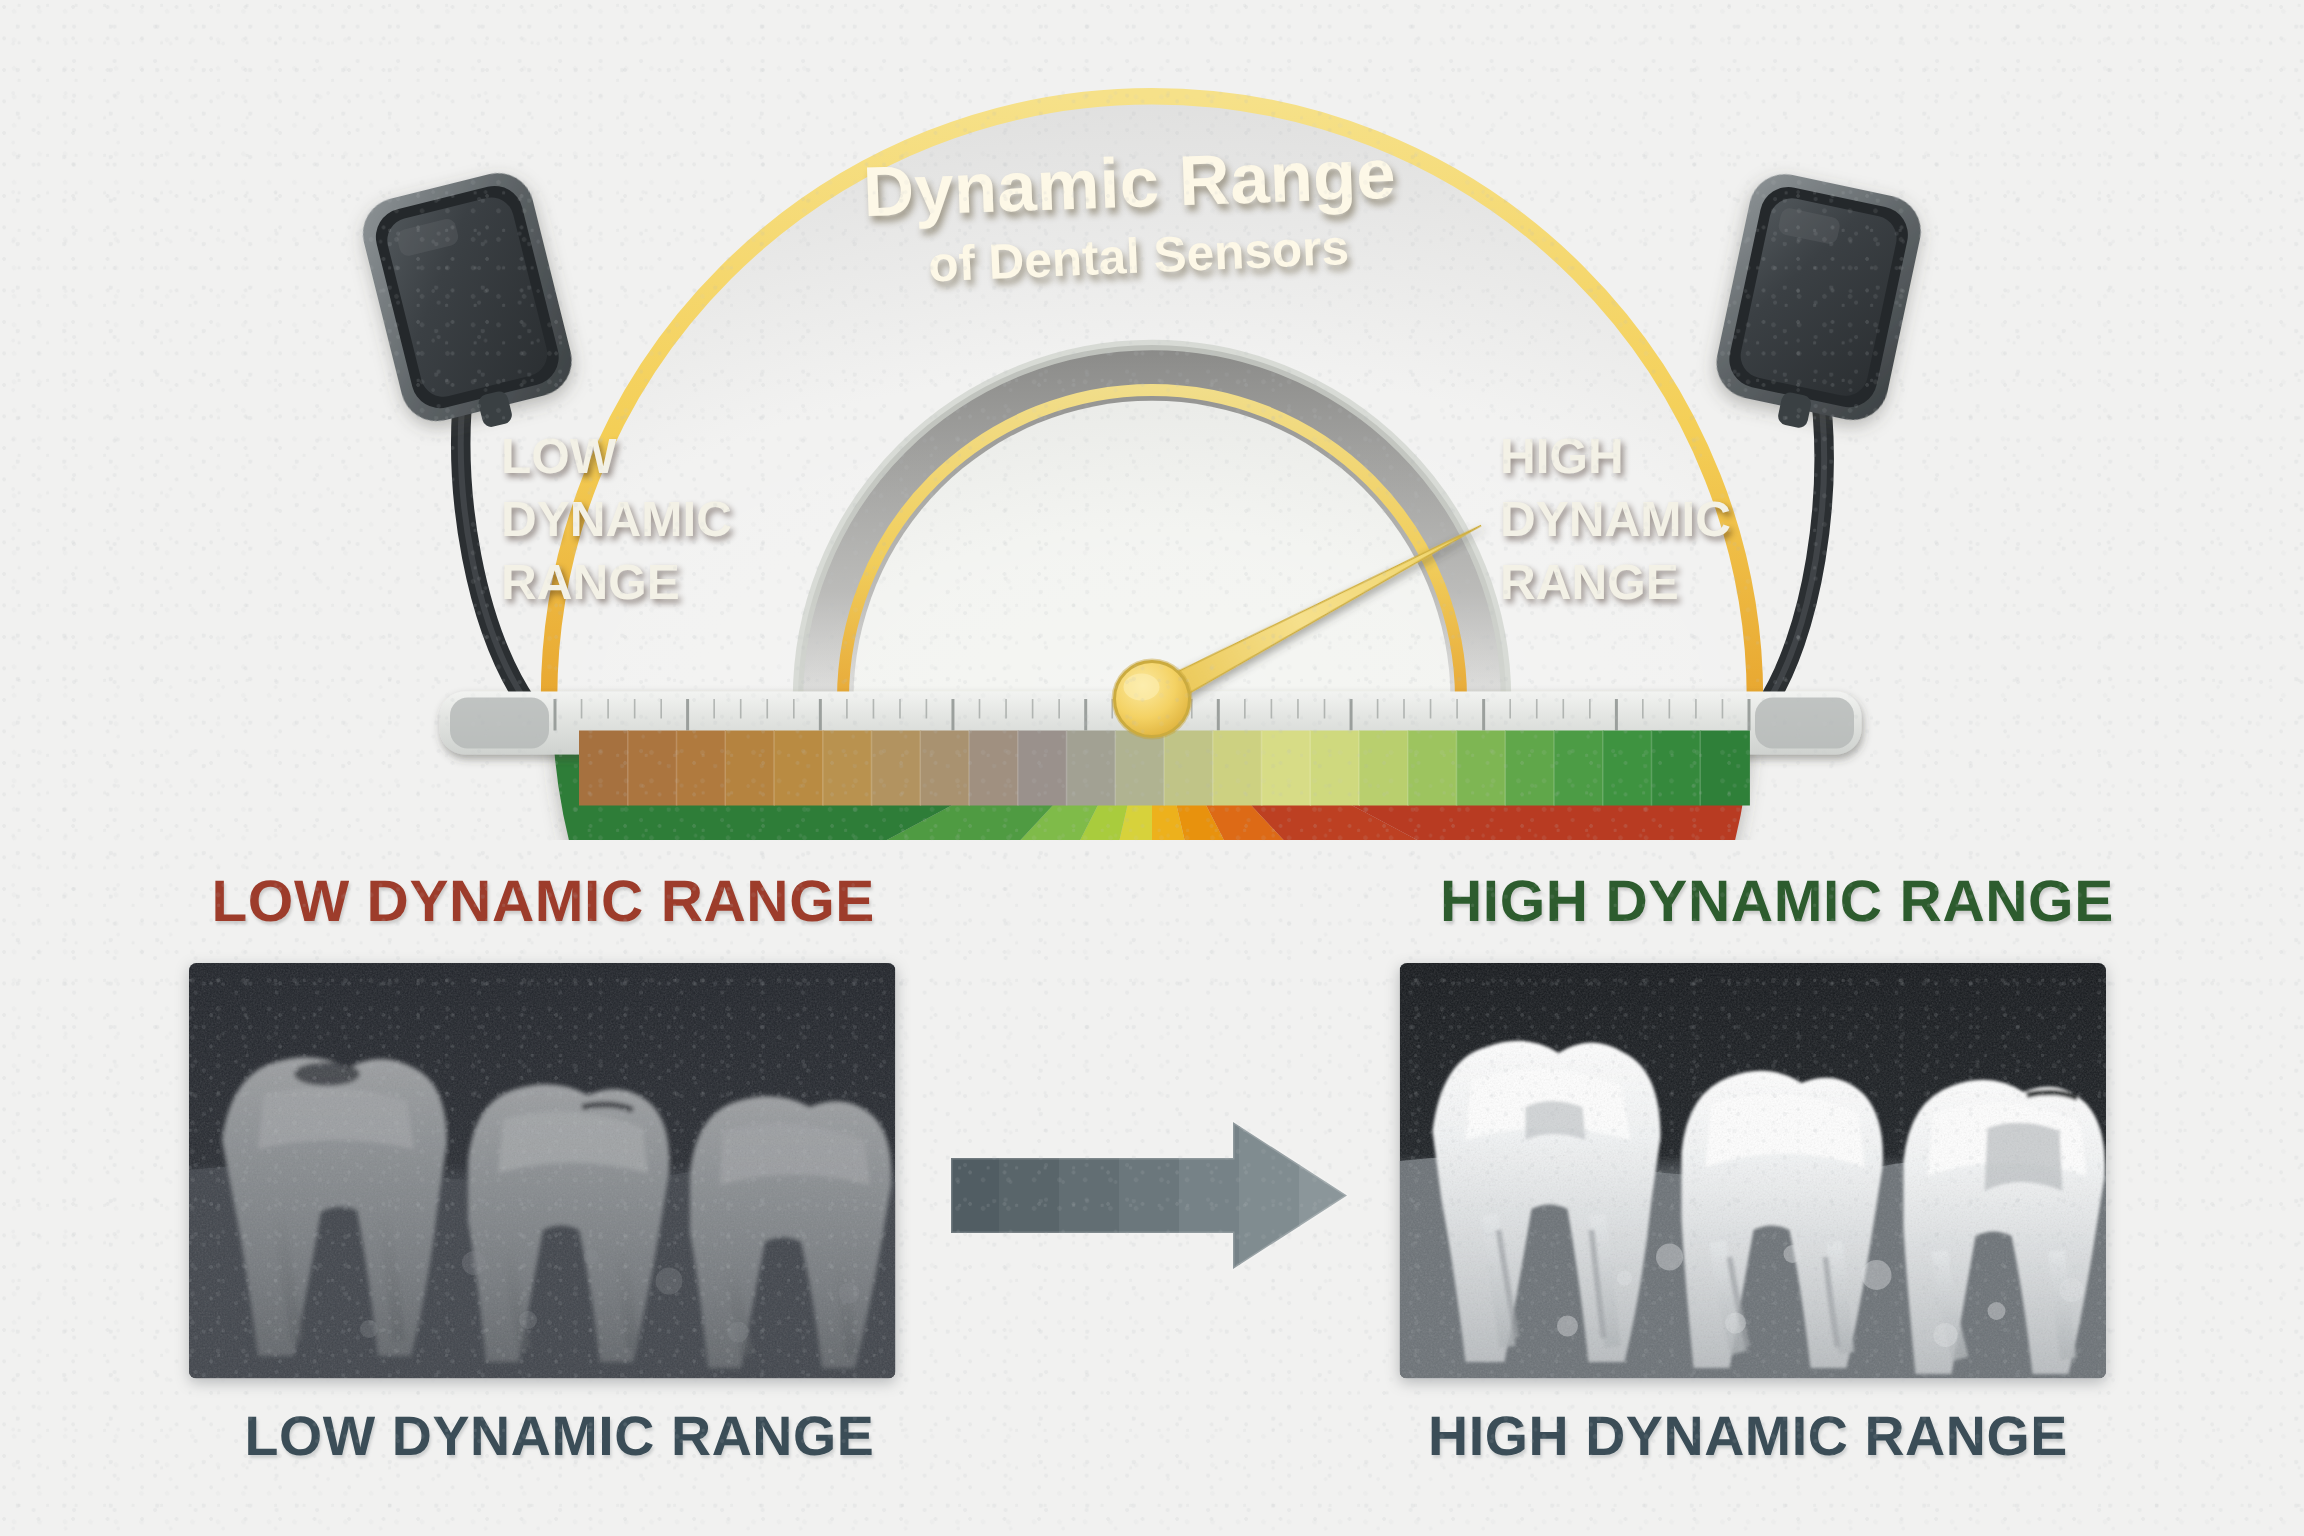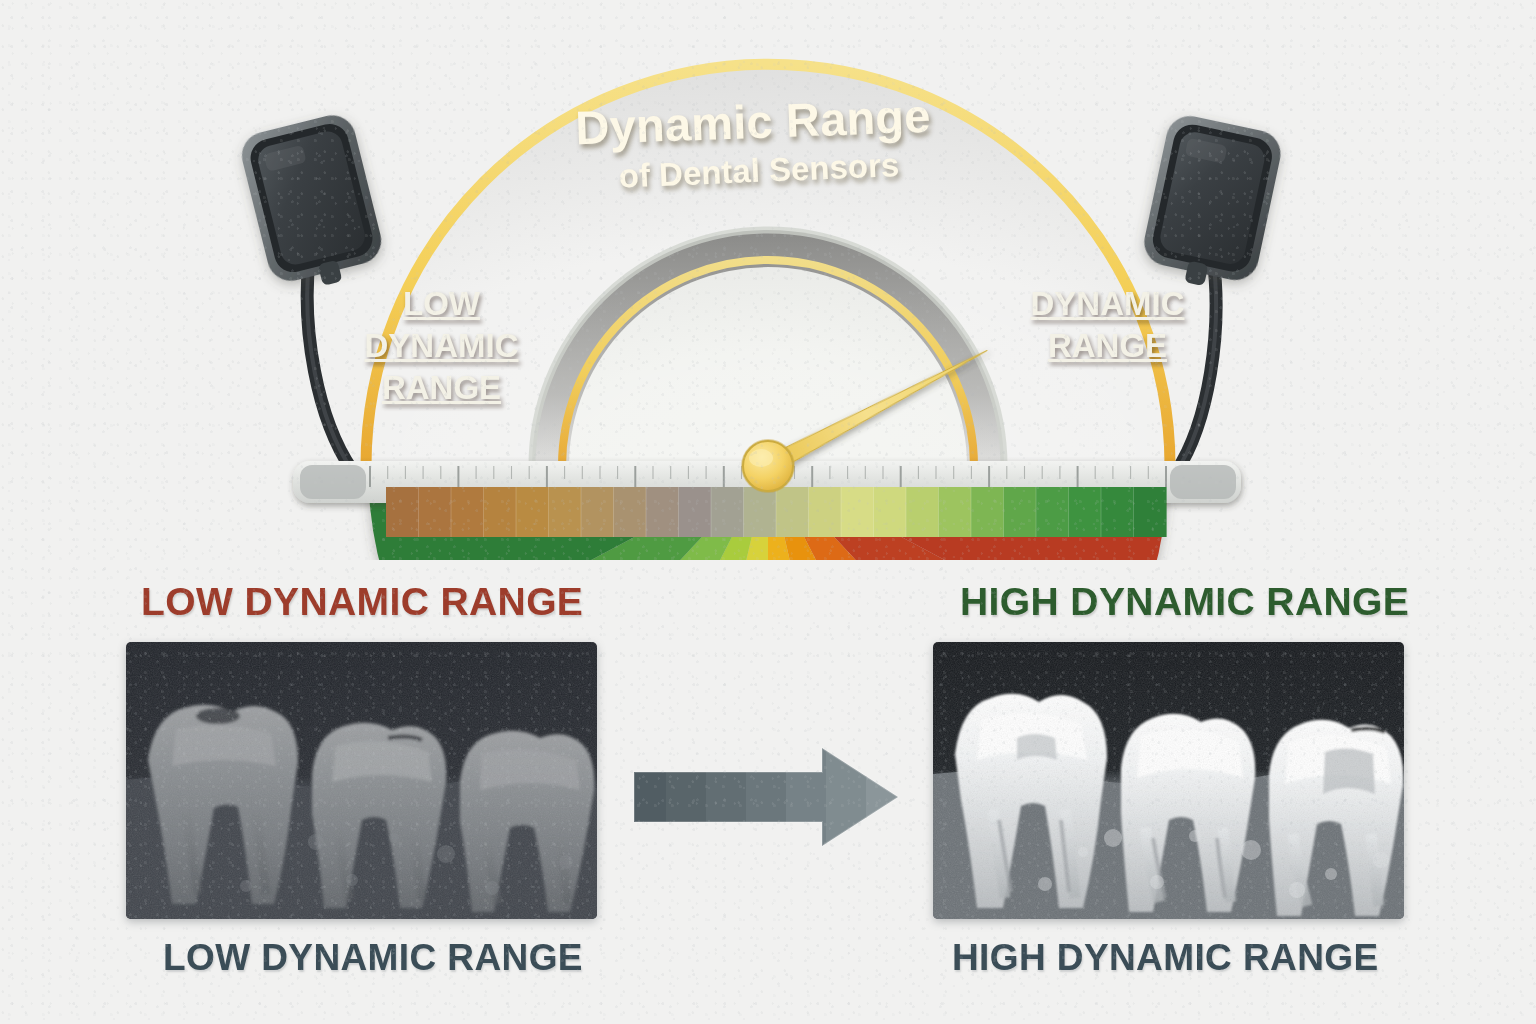--- a/index.html
+++ b/index.html
@@ -70,28 +70,27 @@
     color: #fdf8e7;
     line-height: 1.0;
     text-shadow: 2px 4px 5px rgba(60,45,10,.42);
     transform: rotate(-2.4deg) translateX(6px);
   }
 
   .side-label {
     position: absolute;
     z-index: 22;
     width: 215px;
-    text-align: center;
+    text-align: left;
     font-size: 33px;
     font-weight: bold;
     line-height: 1.28;
     color: #f3f1e6;
     text-shadow: 2px 3px 4px rgba(40,20,10,.45);
     pointer-events: none;
-    text-decoration: underline;
   }
   #label-low  { left: 334px; top: 283px; }
   #label-high { left: 1000px; top: 283px; }
 
   
   #compare { position: absolute; left: 0; top: 560px; width: 1536px; height: 344px; }
 
   .cmp-heading {
     position: absolute;
     font-size: 39px;
@@ -371,20 +370,21 @@
       <div class="gauge-subtitle">of Dental Sensors</div>
     </div>
 
     <div class="side-label" id="label-low">
       <div>LOW</div>
       <div>DYNAMIC</div>
       <div>RANGE</div>
     </div>
 
     <div class="side-label" id="label-high">
+      <div>HIGH</div>
       <div>DYNAMIC</div>
       <div>RANGE</div>
     </div>
   </div>
 
   <div id="compare">
 
     <div class="cmp-heading" id="heading-low">LOW DYNAMIC RANGE</div>
     <div class="cmp-heading" id="heading-high">HIGH DYNAMIC RANGE</div>
 

